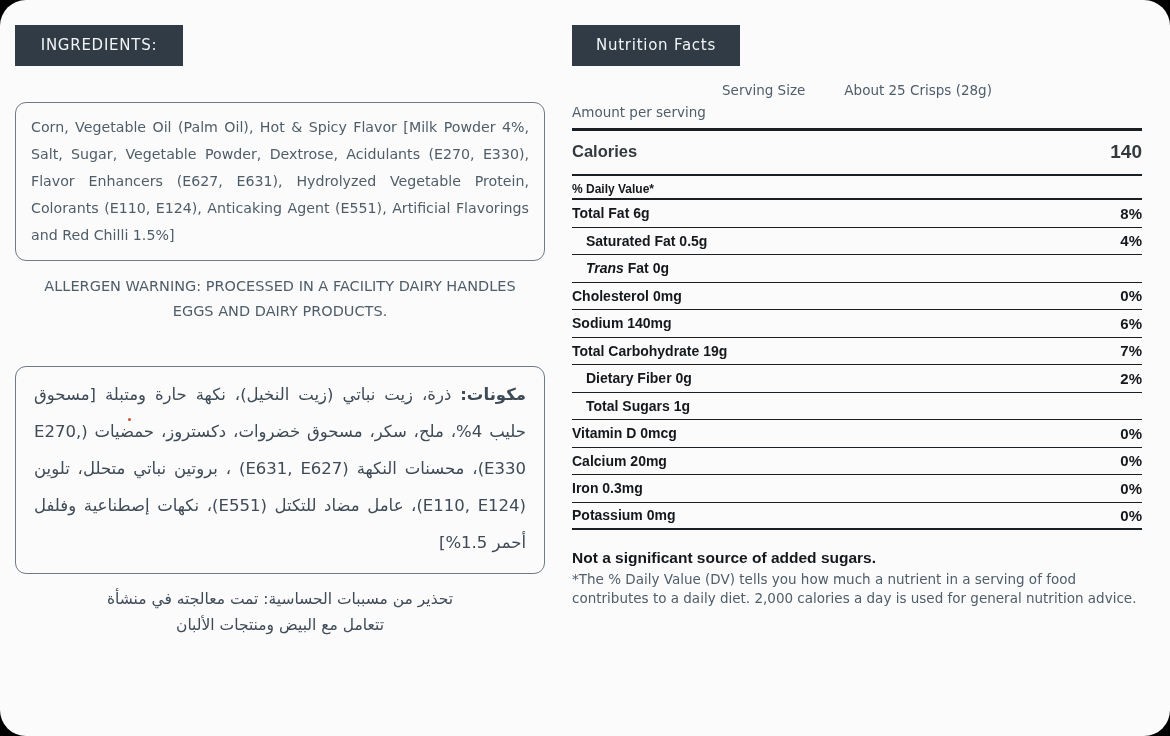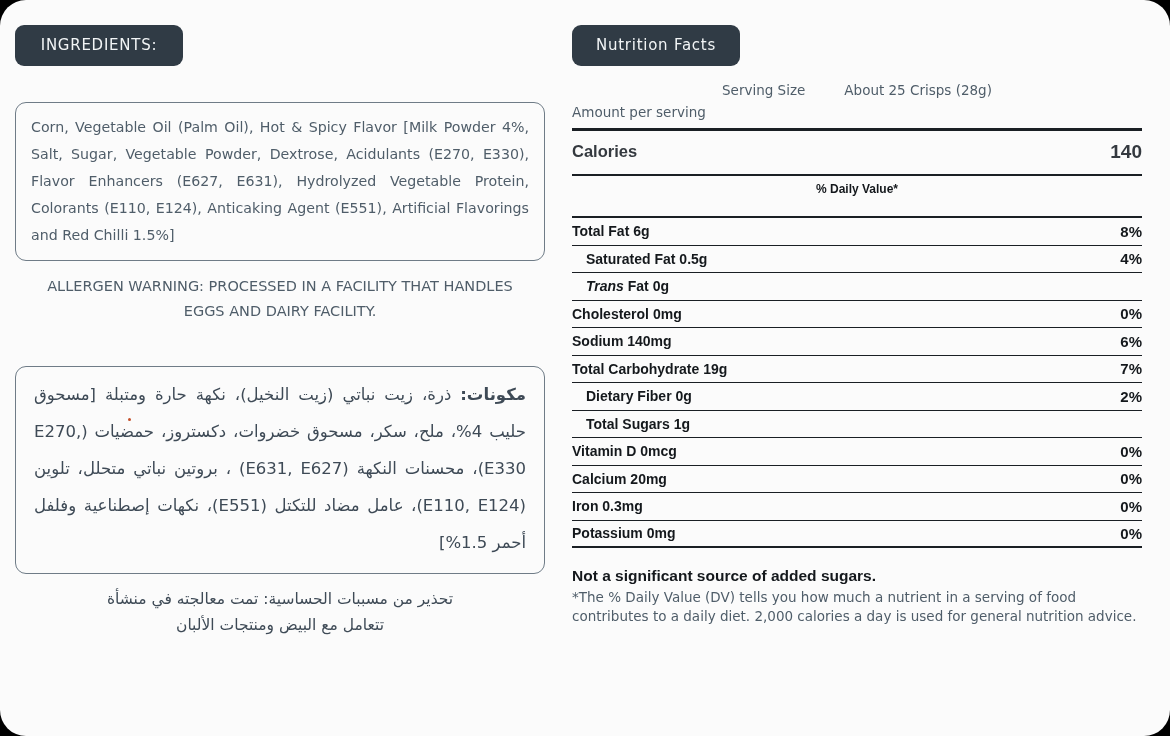--- a/index.html
+++ b/index.html
@@ -15,21 +15,21 @@
     --box-border:#6f7c87;
     --dot:#c4502a;
   }
   *{margin:0;padding:0;box-sizing:border-box;}
   html,body{width:1170px;height:736px;}
   body{background:var(--page-bg);font-family:"DejaVu Sans",sans-serif;}
   .card{position:relative;width:1170px;height:736px;background:var(--card-bg);border-radius:26px;overflow:hidden;}
 
   
   .badge{display:block;width:168px;background:var(--badge-bg);color:var(--badge-text);
-    font-size:15px;letter-spacing:.05em;text-align:center;padding:11px 0 12px;border-radius:9px;}
+    font-size:15px;letter-spacing:.05em;text-align:center;padding:11px 0 12px;}
 
   
   .col-left{position:absolute;left:15px;top:25px;width:530px;}
   .tbox{border:1.5px solid var(--box-border);border-radius:11px;background:transparent;}
   .en-box{margin-top:36px;padding:11px 15px;}
   .en-ing{font-size:14.2px;line-height:27px;color:var(--muted);text-align:justify;}
   .allergen-en{margin:13px auto 0;width:480px;text-align:center;font-size:14.5px;line-height:25px;color:var(--muted);}
   .ar-box{margin-top:42px;padding:9px 18px 12px;position:relative;}
   .ar-ing{direction:rtl;font-size:16.5px;line-height:37px;color:var(--arabic);text-align:justify;font-family:"DejaVu Sans",sans-serif;}
   .ar-ing b{font-weight:bold;}
@@ -40,22 +40,22 @@
   .col-right{position:absolute;left:572px;top:25px;width:570px;}
   .serving-row{margin-top:16px;display:flex;justify-content:center;font-size:13.5px;color:var(--muted);gap:39px;}
   .amount-row{margin-top:6px;font-size:13.5px;color:var(--muted);}
   .rule{background:var(--rule);border:0;}
   .rule.t25{height:2.5px;margin-top:8px;}
   .rule.t2{height:2px;}
   .cal-row{display:flex;justify-content:space-between;align-items:center;padding:10px 0 11px;
     font-family:"Liberation Sans",sans-serif;font-weight:bold;color:var(--calories);}
   .cal-label{font-size:16.5px;}
   .cal-value{font-size:19px;}
-  .dv-header{text-align:center;font-family:"Liberation Sans",sans-serif;font-weight:bold;font-size:12px;
-    color:var(--row-text);padding:6px 0 20px;}
+  .dv-header{text-align:left;font-family:"Liberation Sans",sans-serif;font-weight:bold;font-size:12px;
+    color:var(--row-text);padding:6px 0 2px;}
   .nrow{display:flex;justify-content:space-between;align-items:center;height:27.5px;
     border-bottom:1px solid var(--rule);font-family:"Liberation Sans",sans-serif;font-weight:bold;color:var(--row-text);}
   .nrow .nlabel{font-size:14px;}
   .nrow .ndv{font-size:15px;}
   .nrow.ind .nlabel{padding-left:14px;}
   .nrow.bb2{border-bottom-width:2px;}
   .tr-it{font-style:italic;}
   .protein-row{margin-top:9px;padding-bottom:8px;border-bottom:2.5px solid var(--rule);
     font-family:"Liberation Sans",sans-serif;font-weight:bold;font-size:16px;color:var(--row-text);}
   .note{margin-top:19px;font-family:"Liberation Sans",sans-serif;font-weight:bold;font-size:15.5px;color:var(--row-text);}
@@ -66,21 +66,21 @@
 
 <div class="card">
 
   <section class="col-left">
     <div class="badge">INGREDIENTS:</div>
 
     <div class="tbox en-box">
       <p class="en-ing">Corn, Vegetable Oil (Palm Oil), Hot &amp; Spicy Flavor [Milk Powder 4%, Salt, Sugar, Vegetable Powder, Dextrose, Acidulants (E270, E330), Flavor Enhancers (E627, E631), Hydrolyzed Vegetable Protein, Colorants (E110, E124), Anticaking Agent (E551), Artificial Flavorings and Red Chilli 1.5%]</p>
     </div>
 
-    <p class="allergen-en">ALLERGEN WARNING: PROCESSED IN A FACILITY THAT HANDLES EGGS AND DAIRY FACILITY.</p>
+    <p class="allergen-en">ALLERGEN WARNING: PROCESSED IN A FACILITY DAIRY HANDLES EGGS AND DAIRY PRODUCTS.</p>
 
     <div class="tbox ar-box">
       <p class="ar-ing"><b>مكونات:</b><span> ذرة، زيت نباتي (زيت النخيل)، نكهة حارة ومتبلة [مسحوق حليب 4%، ملح، سكر، مسحوق خضروات،  دكستروز، حمضيات (E270, E330)، محسنات النكهة (E631, E627) ، بروتين نباتي متحلل، تلوين (E110, E124)، عامل مضاد للتكتل (E551)، نكهات إصطناعية وفلفل أحمر 1.5%]</span></p>
     </div>
 
     <p class="allergen-ar">
       <span>تحذير من مسببات الحساسية: تمت معالجته في منشأة</span><br>
       <span>تتعامل مع البيض ومنتجات الألبان</span>
     </p>
   </section>

